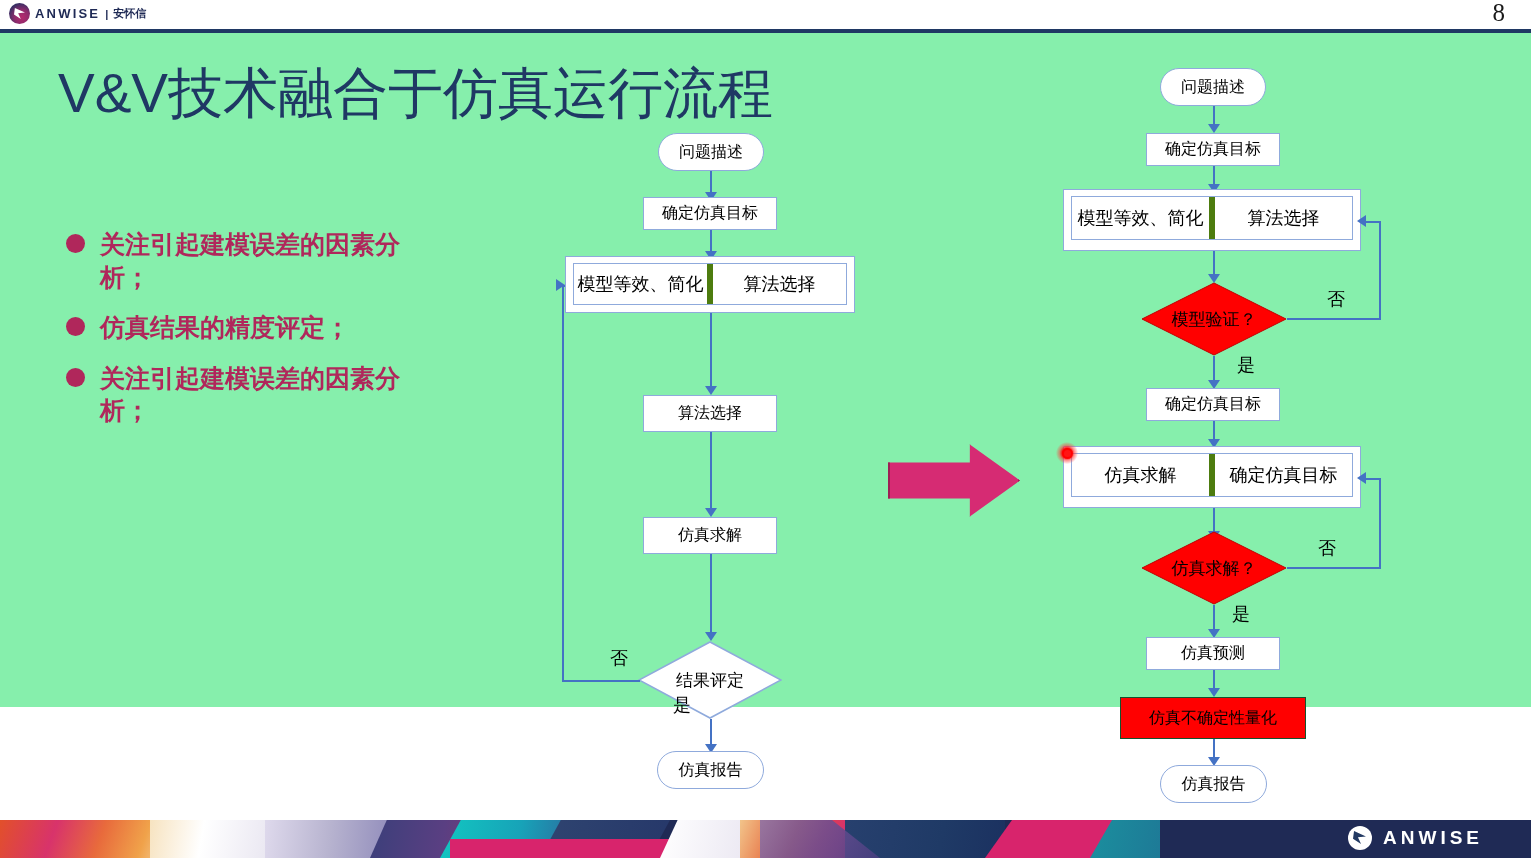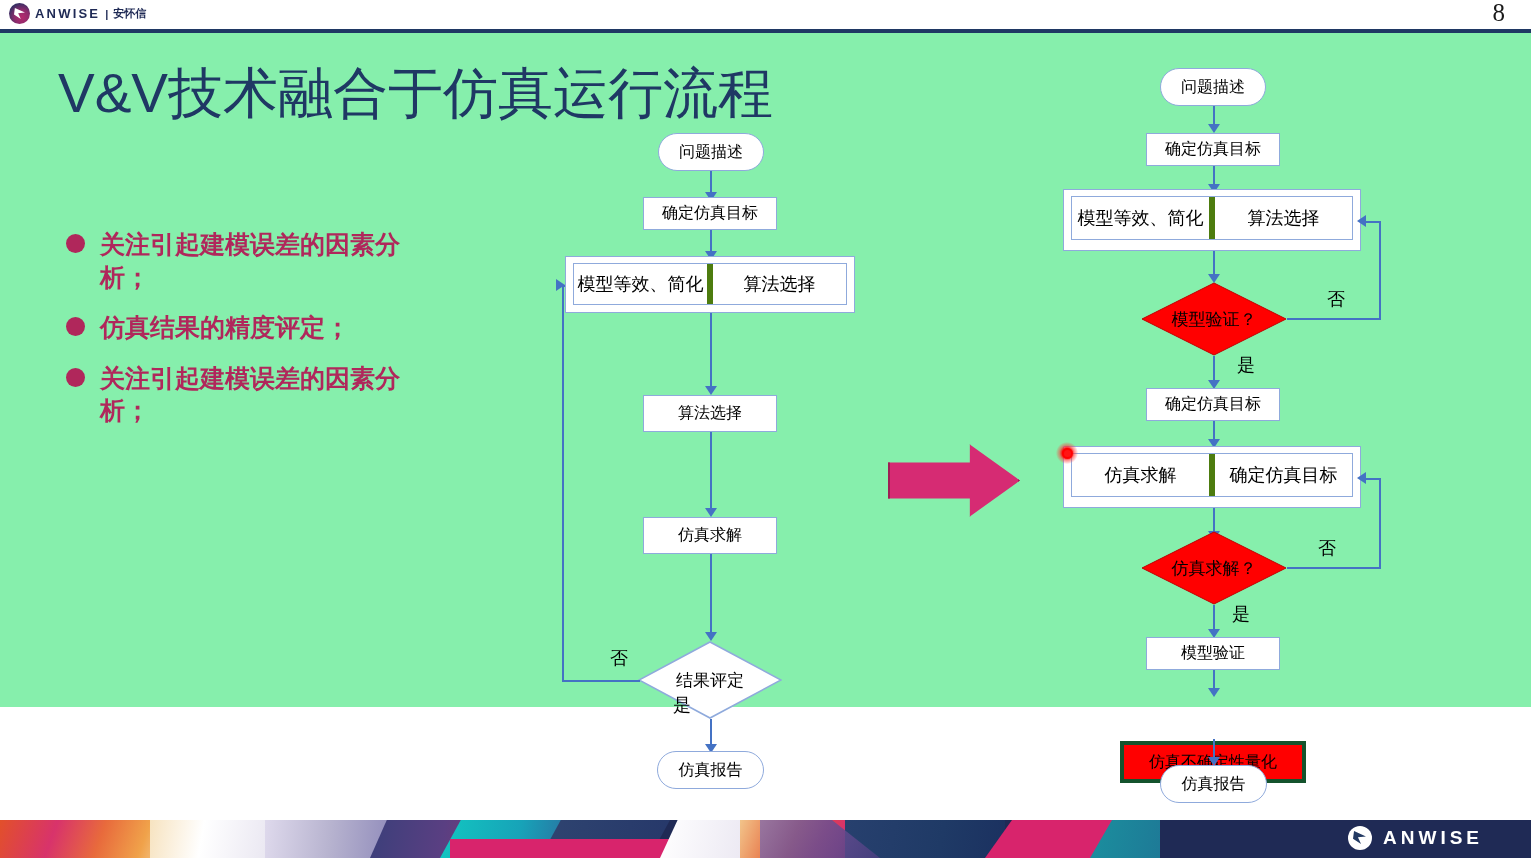--- a/index.html
+++ b/index.html
@@ -231,26 +231,26 @@
     <div class="line-h" style="left:1287px; top:567px; width:94px;"></div>
     <div class="line-v" style="left:1379px; top:478px; height:91px;"></div>
     <div class="line-h" style="left:1366px; top:478px; width:15px;"></div>
     <div class="arrow-left" style="left:1357px; top:472px;"></div>
     <div class="edge-label" style="left:1318px; top:536px;">否</div>
 
     <div class="line-v" style="left:1213px; top:605px; height:28px;"></div>
     <div class="arrow-down" style="left:1208px; top:629px;"></div>
     <div class="edge-label" style="left:1232px; top:602px;">是</div>
 
-    <div class="node" style="left:1146px; top:637px; width:134px; height:33px;">模型验证</div>
+    <div class="node" style="left:1146px; top:637px; width:134px; height:33px;">仿真预测</div>
     <div class="line-v" style="left:1213px; top:670px; height:22px;"></div>
     <div class="arrow-down" style="left:1208px; top:688px;"></div>
 
     <div class="node" style="left:1120px; top:697px; width:186px; height:42px;
-          background:#ff0000; border:4px solid #14532d;margin-top:44px;">仿真不确定性量化</div>
+          background:#ff0000; border:1px solid #14532d;">仿真不确定性量化</div>
     <div class="line-v" style="left:1213px; top:739px; height:22px;"></div>
     <div class="arrow-down" style="left:1208px; top:757px;"></div>
 
     <div class="node term" style="left:1160px; top:765px; width:107px; height:38px;">仿真报告</div>
   </div>
 
   <div class="footer">
 
     <div class="footer-seg" style="left:0; width:180px;
       background:linear-gradient(110deg,#e2502a 0%,#d8336b 30%,#e86a3c 55%,#f0a24a 78%,#f7e3c0 100%);"></div>

